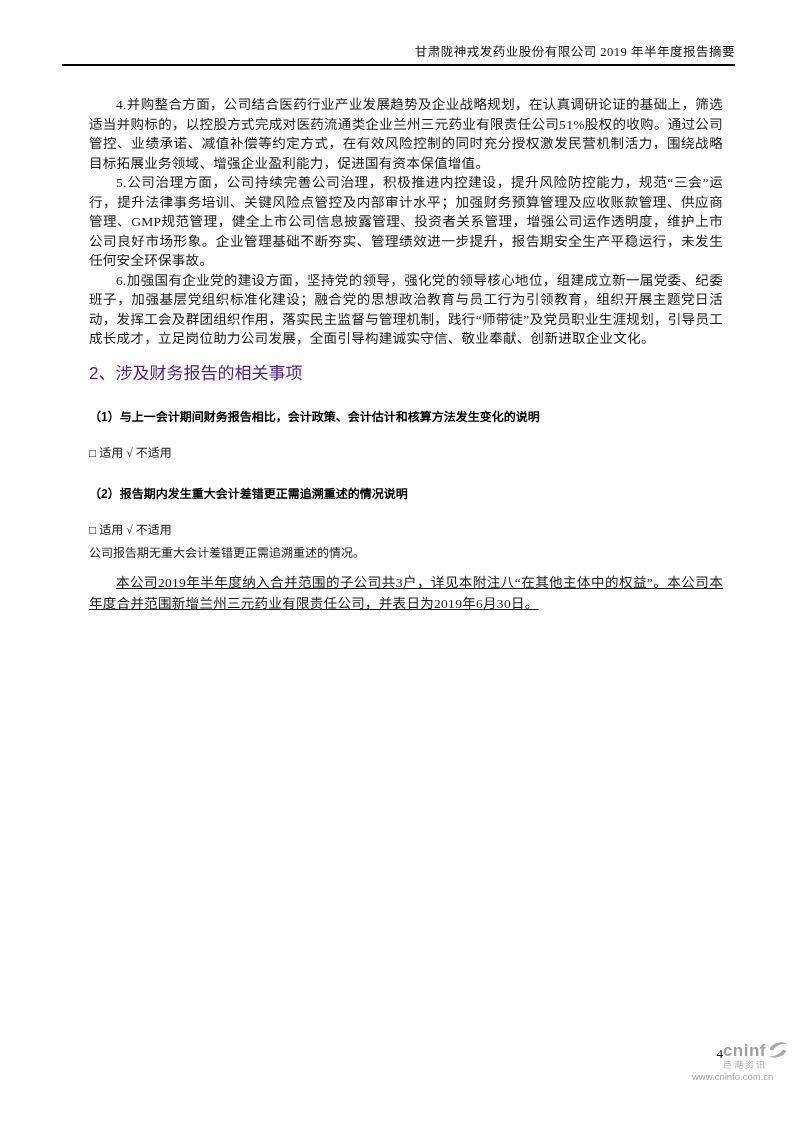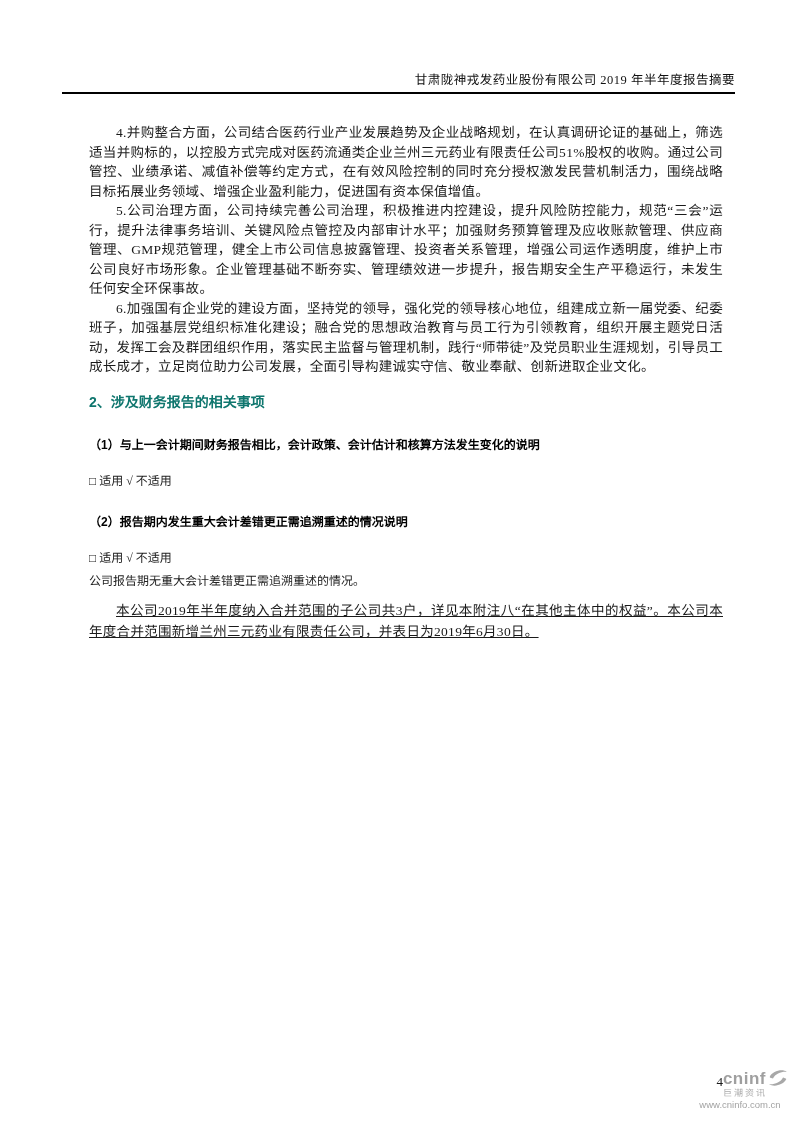--- a/index.html
+++ b/index.html
@@ -9,21 +9,20 @@
     background: #ffffff;
   }
   .page {
     position: relative;
     width: 793px;
     height: 1090px;
     background: #ffffff;
     overflow: hidden;
     font-family: "Liberation Serif", "DejaVu Serif", serif;
     color: #1a1a1a;
-    margin-top: 28px;
   }
   
   .page-header {
     position: absolute;
     top: 0;
     left: 62px;
     right: 58px;
     padding-top: 45px;
   }
   .header-title {
@@ -50,24 +49,24 @@
     text-justify: inter-ideograph;
     text-indent: 2em;
     letter-spacing: 0.3px;
   }
   .content .body-para:first-of-type {
     margin-top: 31px;
   }
   .section-heading {
     margin: 16px 0 0 0;
     font-family: "Liberation Sans", "DejaVu Sans", sans-serif;
-    font-size: 14px;
+    font-size: 17px;
     line-height: 18px;
-    font-weight: 700;
-    color: #0f766e;
+    font-weight: 400;
+    color: #4c1d95;
   }
   .sub-heading {
     margin: 26px 0 0 0;
     font-family: "Liberation Sans", "DejaVu Sans", sans-serif;
     font-size: 12px;
     line-height: 17px;
     font-weight: 700;
     color: #000000;
   }
   .applicability {
@@ -130,21 +129,21 @@
     color: #ababab;
     text-align: right;
     padding-right: 21px;
     margin-top: 1px;
   }
   .logo-url {
     font-family: "Liberation Sans", "DejaVu Sans", sans-serif;
     font-size: 9.5px;
     line-height: 11px;
     color: #a3a3a3;
-    text-align: center;
+    text-align: left;
     margin-top: 1px;
     white-space: nowrap;
   }
 </style>
 </head>
 <body>
 
 <div class="page">
 
   <header class="page-header">

